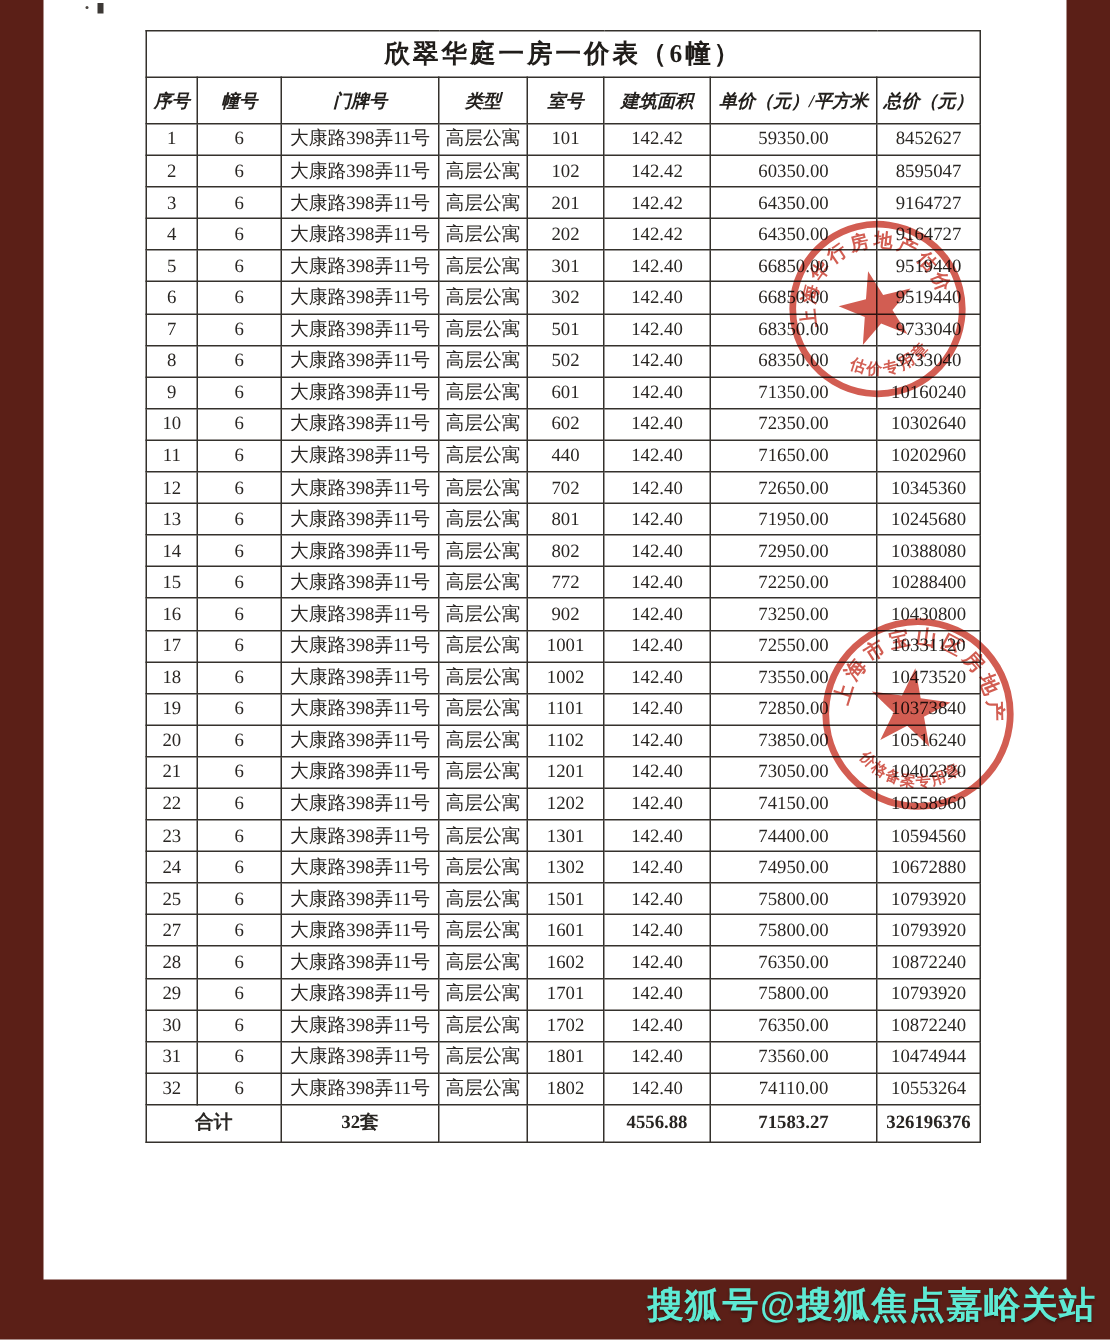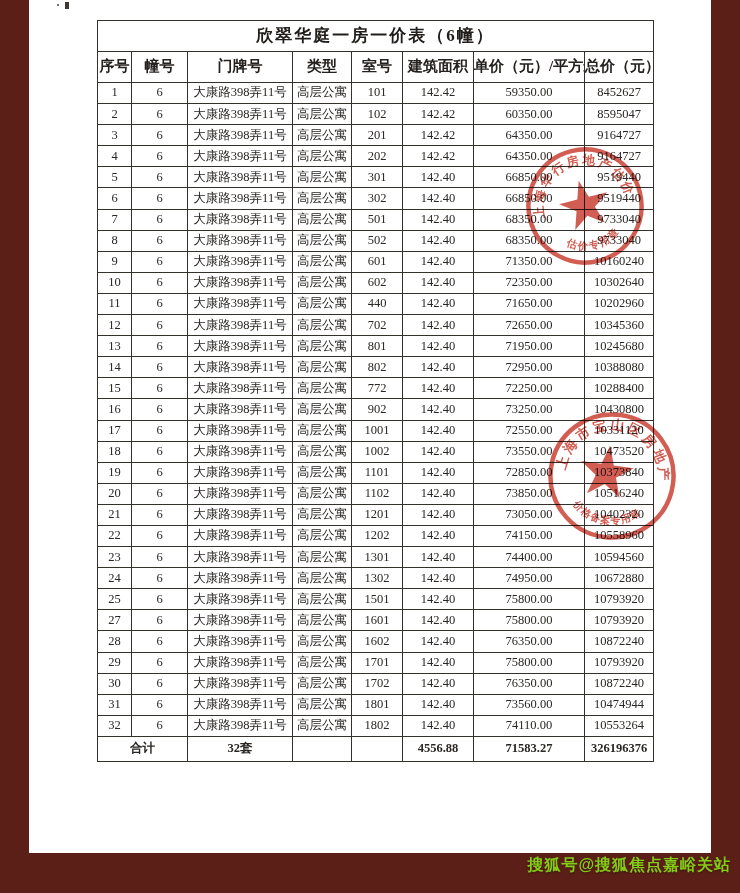--- a/index.html
+++ b/index.html
@@ -25,37 +25,37 @@
     border:1.7px solid #34312c;
     text-align:center;vertical-align:middle;
     font-size:12.5px;color:#292623;
     height:20.1px;line-height:1.05;
     padding:0;white-space:nowrap;overflow:hidden;
   }
   .price-table td.title{
     font-size:17px;font-weight:bold;height:30px;letter-spacing:2px;color:#201d1a;
   }
   .price-table td.th{
-    font-weight:bold;font-size:15px;height:30px;color:#24211e;
+    font-weight:bold;font-size:12px;height:30px;color:#24211e;font-style:italic;
   }
   .price-table tfoot td{
     font-weight:bold;height:24px;font-size:12.5px;
   }
   
   .stamps{
     position:absolute;left:0;top:0;width:740px;height:893px;
     pointer-events:none;mix-blend-mode:multiply;opacity:.82;
   }
   .stamps text{font-family:"Liberation Serif","DejaVu Serif",serif;font-weight:bold;}
   
   .watermark{
-    position:absolute;right:9px;bottom:17px;
+    position:absolute;right:9px;bottom:7px;
     font-family:"Liberation Sans","DejaVu Sans",sans-serif;
-    font-weight:bold;font-size:16px;letter-spacing:1px;
-    color:#84cc16;text-shadow:0 1px 2px rgba(0,0,0,.35);
+    font-weight:bold;font-size:24px;letter-spacing:1px;
+    color:#5eead4;text-shadow:0 1px 2px rgba(0,0,0,.35);
   }
 </style>
 </head>
 <body>
 
 <div class="paper">
   <div class="smudge">
     <span class="dot"></span>
     <span class="bar"></span>
   </div>

